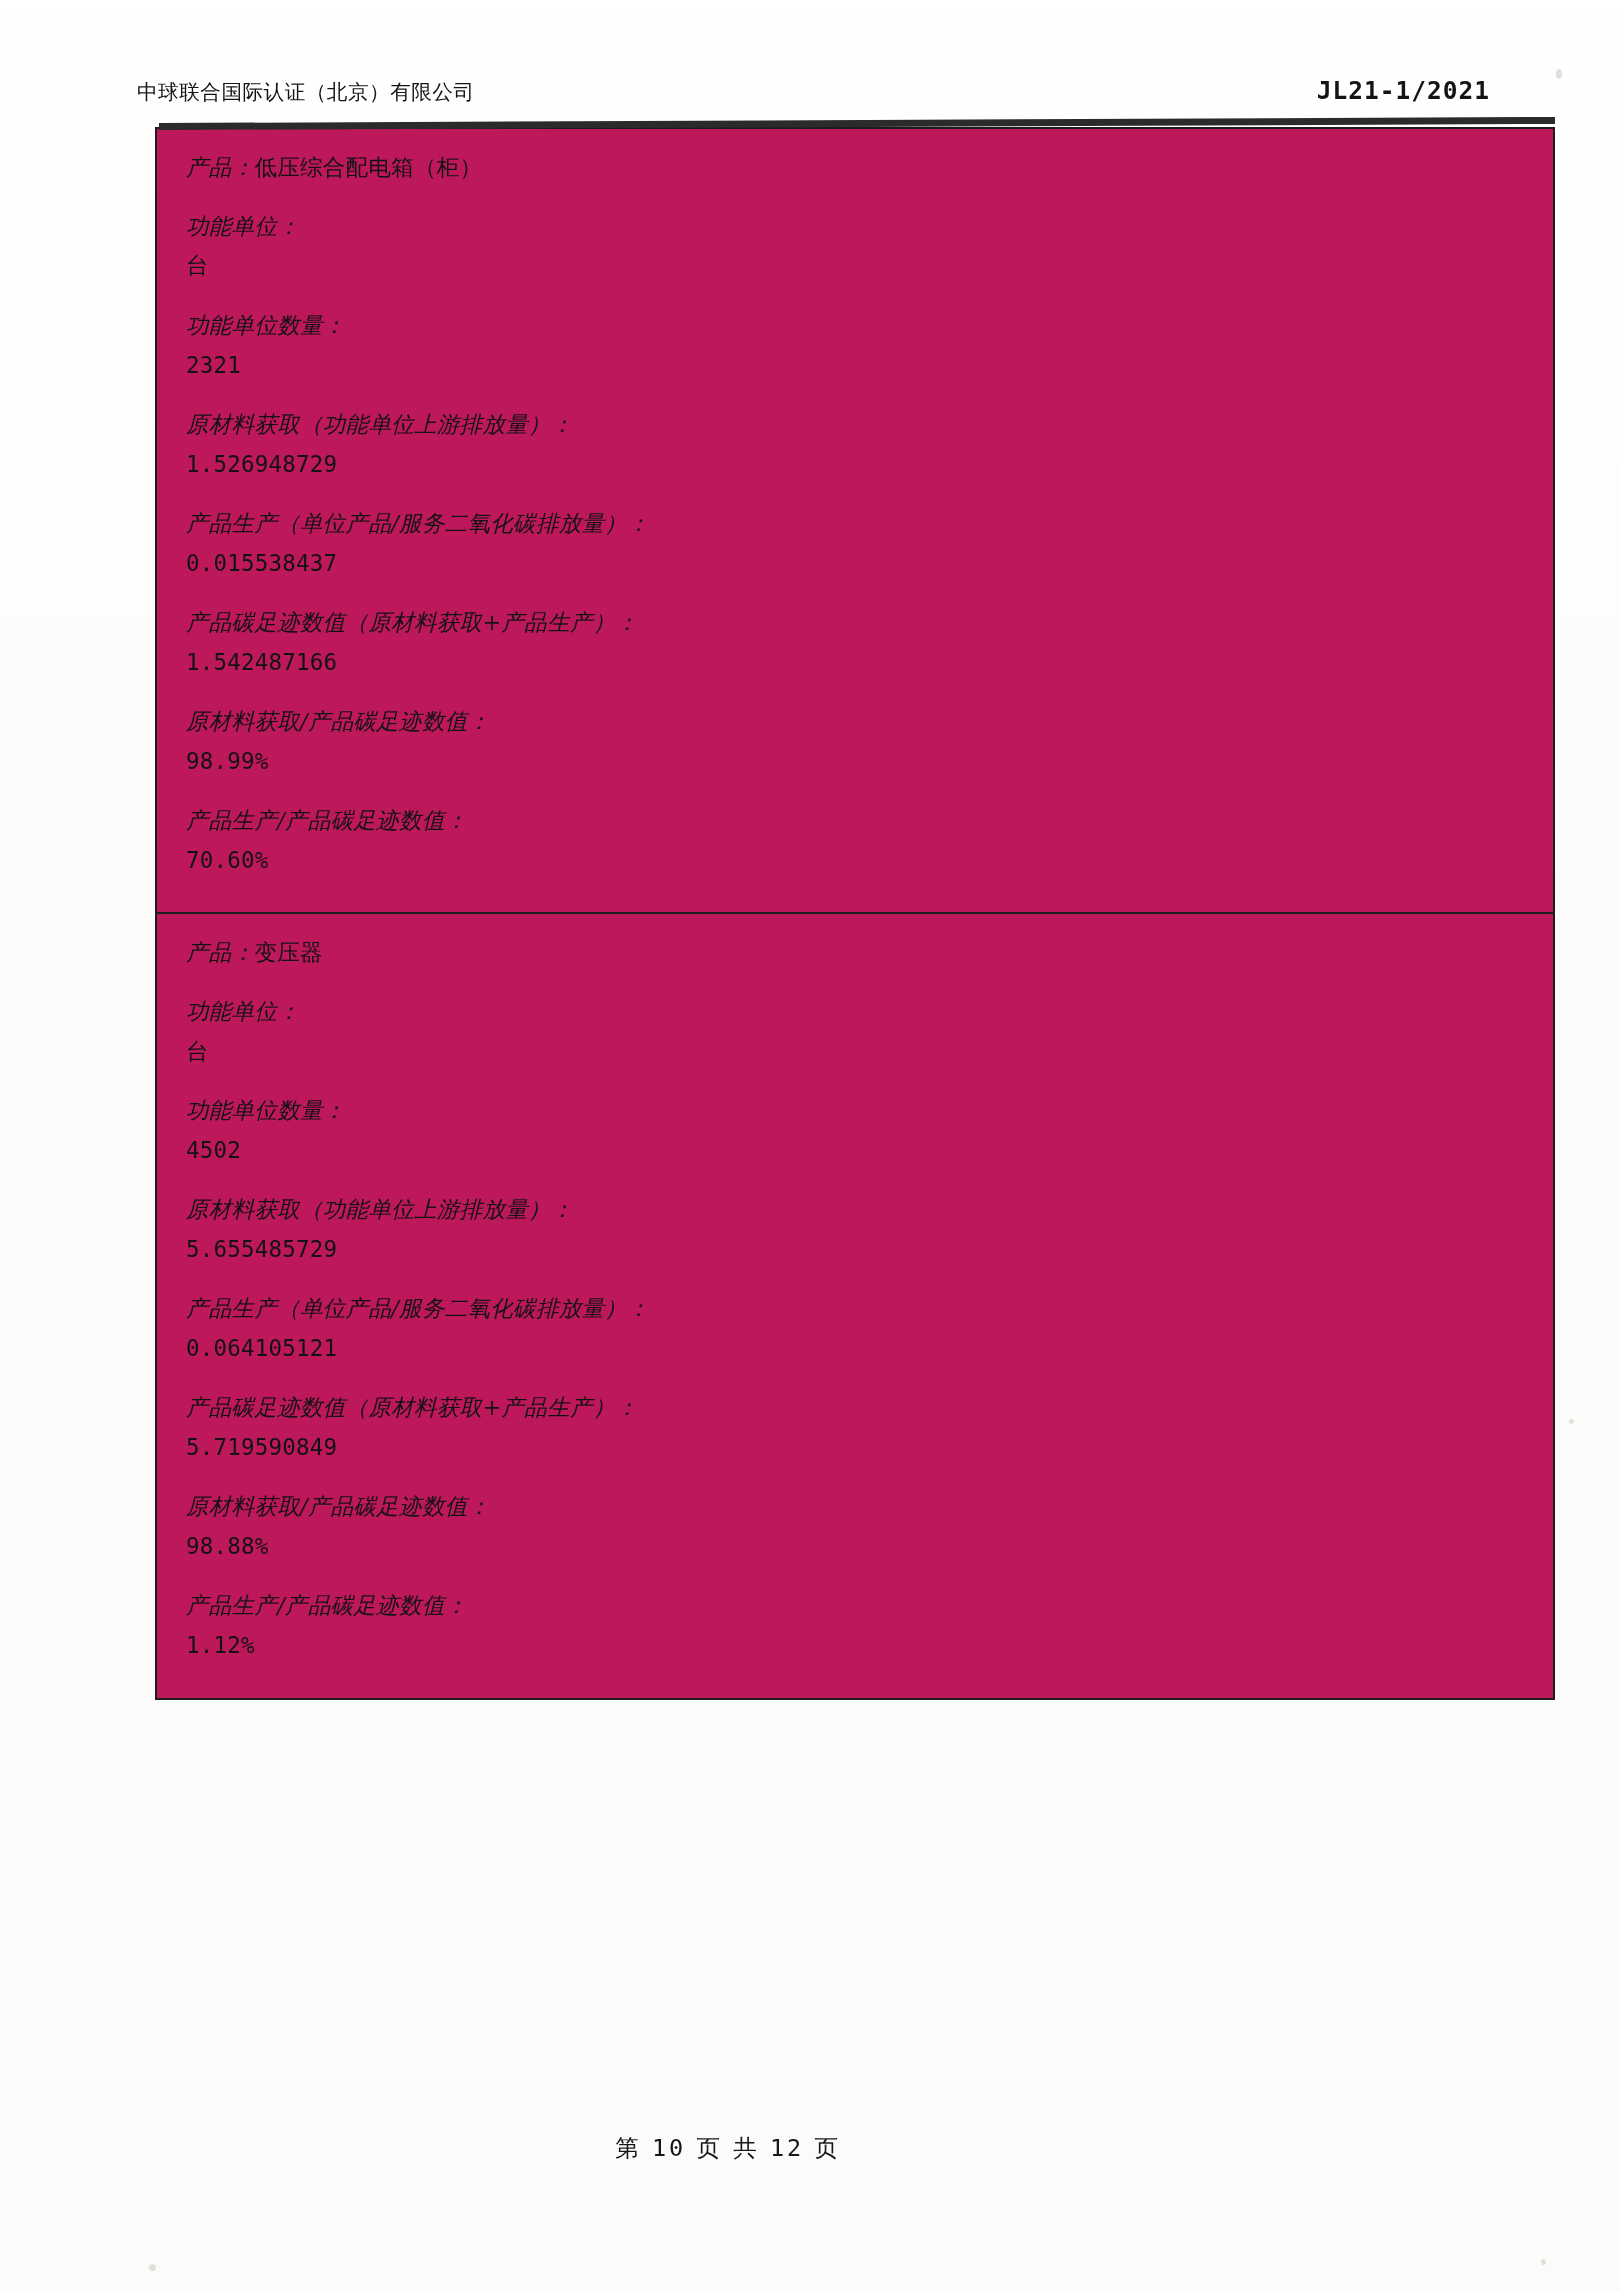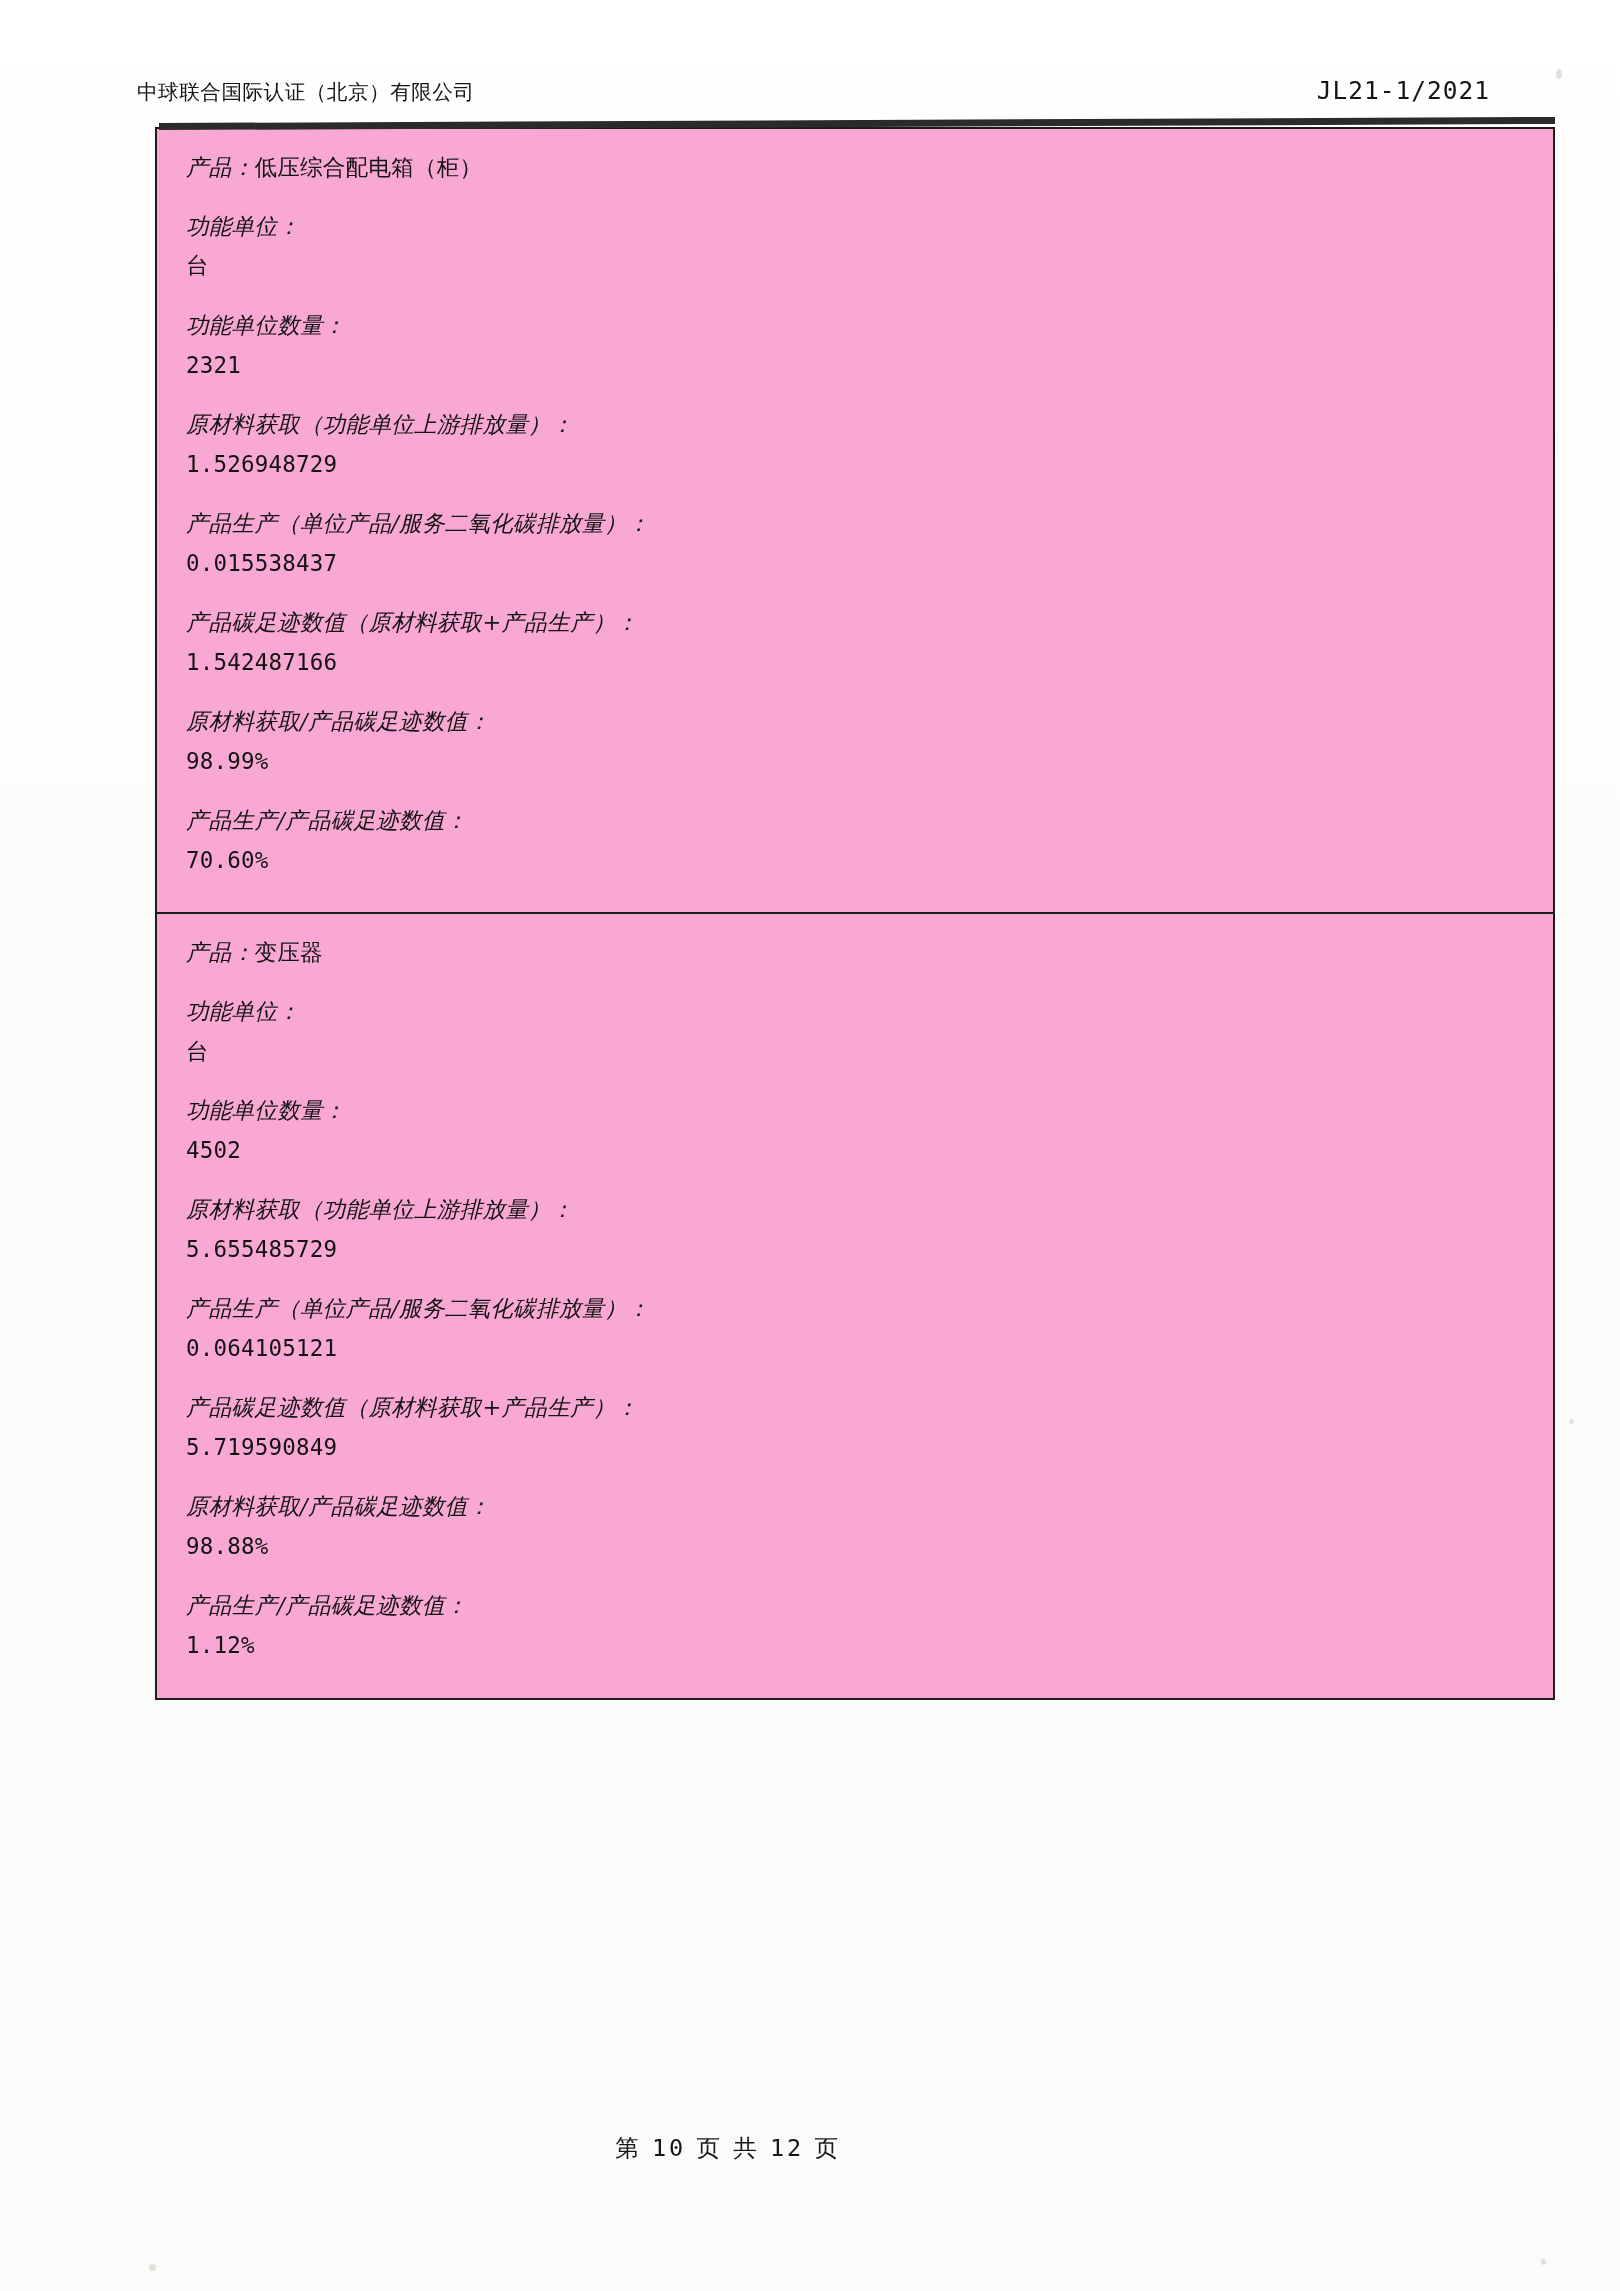--- a/index.html
+++ b/index.html
@@ -45,31 +45,32 @@
     font-size: 20.6px;
     letter-spacing: 0.5px;
     color: #141414;
     font-family: Liberation Mono, monospace;
   }
   .header-right {
     font-size: 24.5px;
     color: #141414;
     font-family: "DejaVu Sans Mono", monospace;
     letter-spacing: 1px;
+    font-weight: bold;
   }
 
   
   .table-outer {
     position: absolute;
     left: 155px;
     top: 127px;
     width: 1400px;
     border: 2px solid #1d1d1d;
     box-sizing: border-box;
-    background: #f9a8d4;
+    background: #be185d;
   }
   
   .table-outer::before {
     content: "";
     position: absolute;
     left: 2px;
     right: -2px;
     top: -8.8px;
     height: 6.9px;
     background: #2b2b2b;

